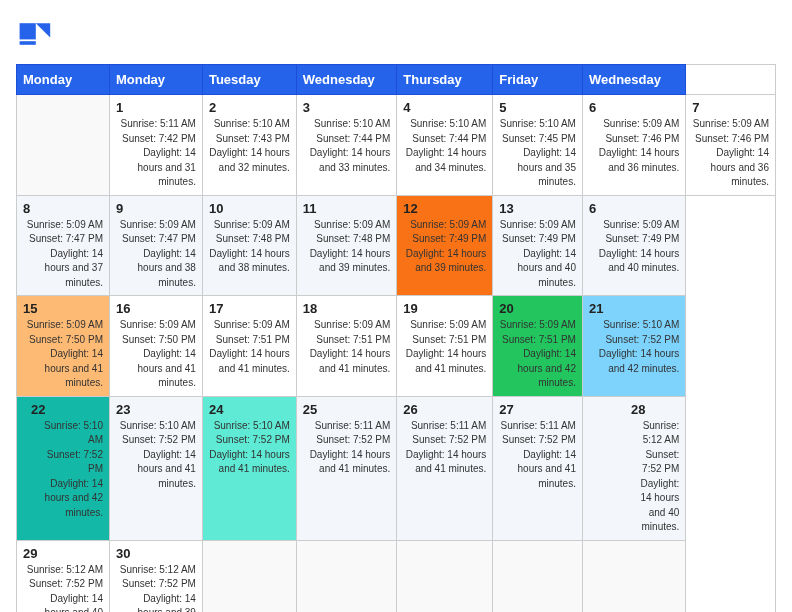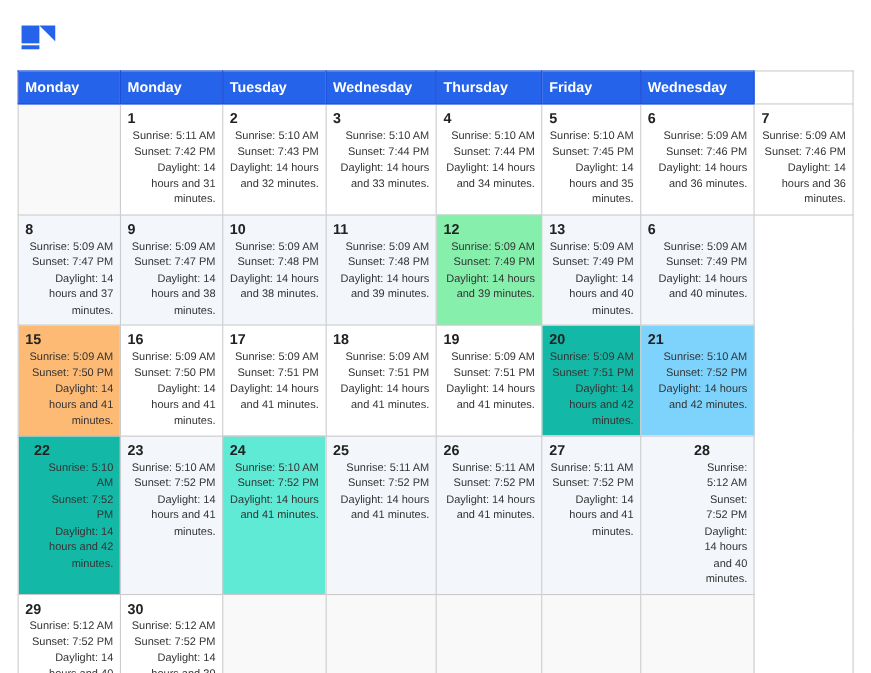--- a/index.html
+++ b/index.html
@@ -170,21 +170,21 @@
           <div class="day-info">Sunrise: 5:09 AM<br>Sunset: 7:47 PM<br>Daylight: 14 hours and 38 minutes.</div>
         </td>
         <td style="background: rgb(243, 246, 251);">
           <span class="day-number">10</span>
           <div class="day-info">Sunrise: 5:09 AM<br>Sunset: 7:48 PM<br>Daylight: 14 hours and 38 minutes.</div>
         </td>
         <td style="background: rgb(243, 246, 251);">
           <span class="day-number">11</span>
           <div class="day-info">Sunrise: 5:09 AM<br>Sunset: 7:48 PM<br>Daylight: 14 hours and 39 minutes.</div>
         </td>
-        <td style="background: #86efac; margin-left: 24px;">
+        <td style="background: #f97316; margin-left: 24px;">
           <span class="day-number">12</span>
           <div class="day-info">Sunrise: 5:09 AM<br>Sunset: 7:49 PM<br>Daylight: 14 hours and 39 minutes.</div>
         </td>
         <td style="background: rgb(243, 246, 251);">
           <span class="day-number">13</span>
           <div class="day-info">Sunrise: 5:09 AM<br>Sunset: 7:49 PM<br>Daylight: 14 hours and 40 minutes.</div>
         </td>
         <td style="background: rgb(243, 246, 251);">
           <span class="day-number">6</span>
           <div class="day-info">Sunrise: 5:09 AM<br>Sunset: 7:49 PM<br>Daylight: 14 hours and 40 minutes.</div>
@@ -204,21 +204,21 @@
           <div class="day-info">Sunrise: 5:09 AM<br>Sunset: 7:51 PM<br>Daylight: 14 hours and 41 minutes.</div>
         </td>
         <td style="background: rgb(255, 255, 255);">
           <span class="day-number">18</span>
           <div class="day-info">Sunrise: 5:09 AM<br>Sunset: 7:51 PM<br>Daylight: 14 hours and 41 minutes.</div>
         </td>
         <td style="background: rgb(255, 255, 255);">
           <span class="day-number">19</span>
           <div class="day-info">Sunrise: 5:09 AM<br>Sunset: 7:51 PM<br>Daylight: 14 hours and 41 minutes.</div>
         </td>
-        <td style="background: #14b8a6;">
+        <td style="background: #22c55e;">
           <span class="day-number">20</span>
           <div class="day-info">Sunrise: 5:09 AM<br>Sunset: 7:51 PM<br>Daylight: 14 hours and 42 minutes.</div>
         </td>
         <td style="background: #7dd3fc;">
           <span class="day-number">21</span>
           <div class="day-info">Sunrise: 5:10 AM<br>Sunset: 7:52 PM<br>Daylight: 14 hours and 42 minutes.</div>
         </td>
       </tr>
       <tr>
         <td style="background: #14b8a6; padding-left: 14px;">

